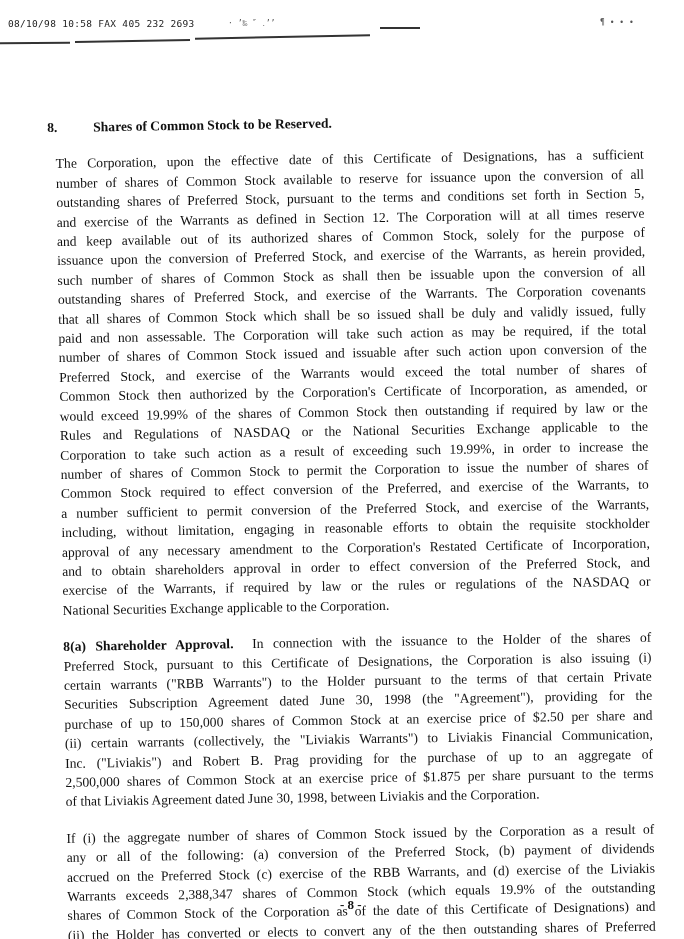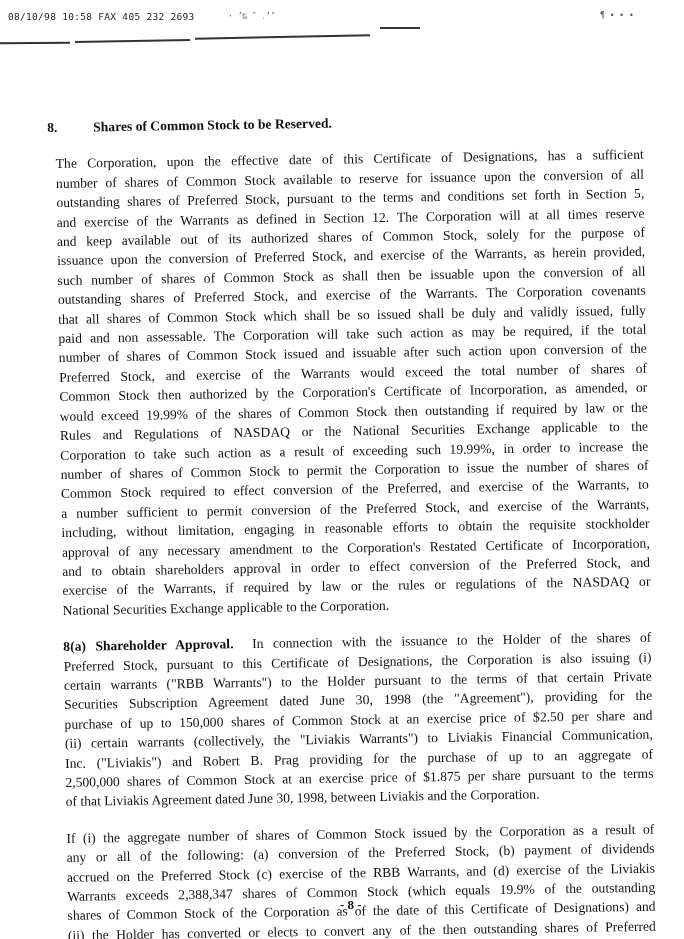--- a/index.html
+++ b/index.html
@@ -1,18 +1,18 @@
 <!DOCTYPE html>
 <html><head>
 <meta charset="utf-8">
 <style>
   html, body { margin: 0; padding: 0; background: #ffffff; }
   body { width: 684px; height: 939px; position: relative; overflow: hidden; }
   .fax-header {
-    position: absolute; left: 0; top: 0; width: 684px; height: 50px;
+    position: absolute; left: 0; top: 7px; width: 684px; height: 50px;
     font-family: "DejaVu Sans Mono", monospace; font-size: 9.5px; color: #222; text-decoration: underline;
   }
   .fax-header .stamp { position: absolute; left: 8px; top: 11px; letter-spacing: 0.3px; }
   .fax-header .noise { position: absolute; left: 228px; top: 10px; font-size: 8px; color: #555; }
   .fax-header .pg { position: absolute; left: 600px; top: 11px; font-size: 8px; color: #555; }
   .fax-rule {
     position: absolute; height: 1.5px; background: #333;
   }
   .page {
     position: absolute; left: 55px; top: 118px; width: 588px;

